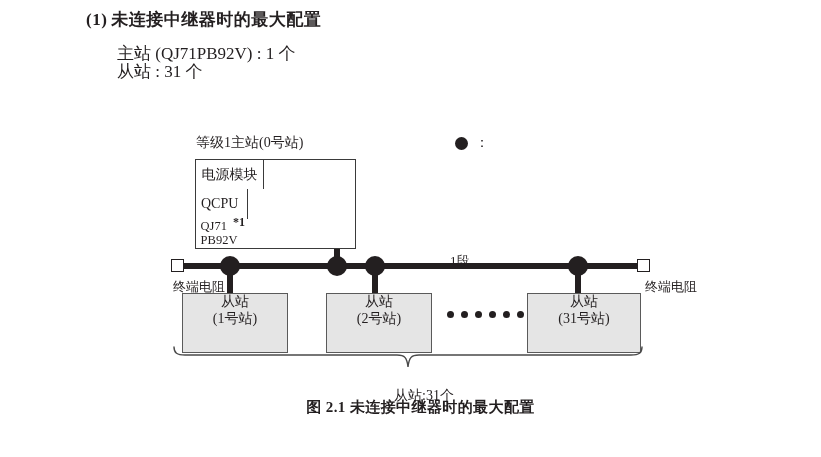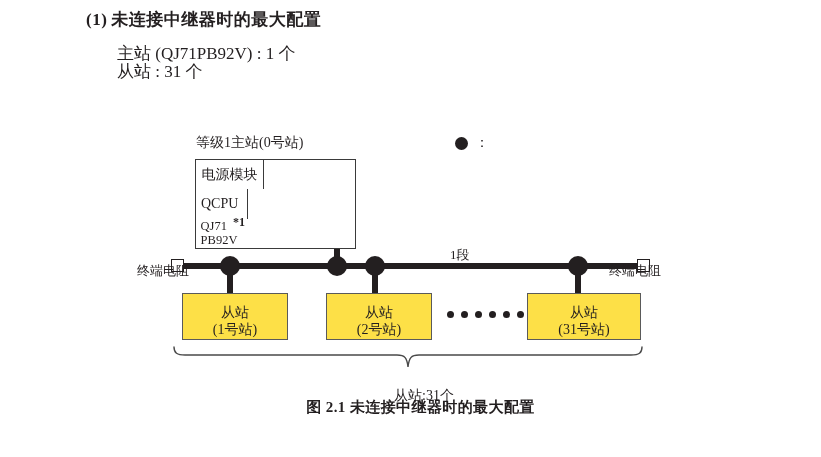--- a/index.html
+++ b/index.html
@@ -146,31 +146,32 @@
     width: 13px; height: 13px;
     border: 1.6px solid #231f20;
     background: #ffffff;
     box-sizing: border-box;
   }
   .terminator.left  { left: 171px; }
   .terminator.right { left: 637px; }
 
   .term-label {
     position: absolute;
-    top: 262px;
+    top: 278px;
     font-size: 13px;
     white-space: nowrap;
+    margin-left: 36px;
   }
   .term-label.left  { left: 137px; }
   .term-label.right { left: 609px; }
 
   
   .seg-label {
     position: absolute;
-    left: 450px; top: 246px;
+    left: 450px; top: 252px;
     font-size: 13px;
     white-space: nowrap;
   }
 
   
   .node {
     position: absolute;
     top: 256px;
     width: 20px; height: 20px;
     border-radius: 50%;
@@ -182,28 +183,28 @@
     position: absolute;
     top: 266px;
     width: 6px; height: 28px;
     background: #231f20;
   }
 
   
   .slave {
     position: absolute;
     top: 293px;
-    height: 47px;
+    height: 60px;
     border: 1.5px solid #5a5a5a;
     box-sizing: border-box;
-    background: #fde047;
+    background: #e5e5e5;
     display: flex;
     flex-direction: column;
     align-items: center;
-    justify-content: flex-end;
+    justify-content: flex-start;
     font-size: 14px;
     line-height: 1.2;
   }
   .slave span { white-space: nowrap; }
 
   
   .ellipsis {
     position: absolute;
     left: 447px; top: 311px;
     display: flex;

